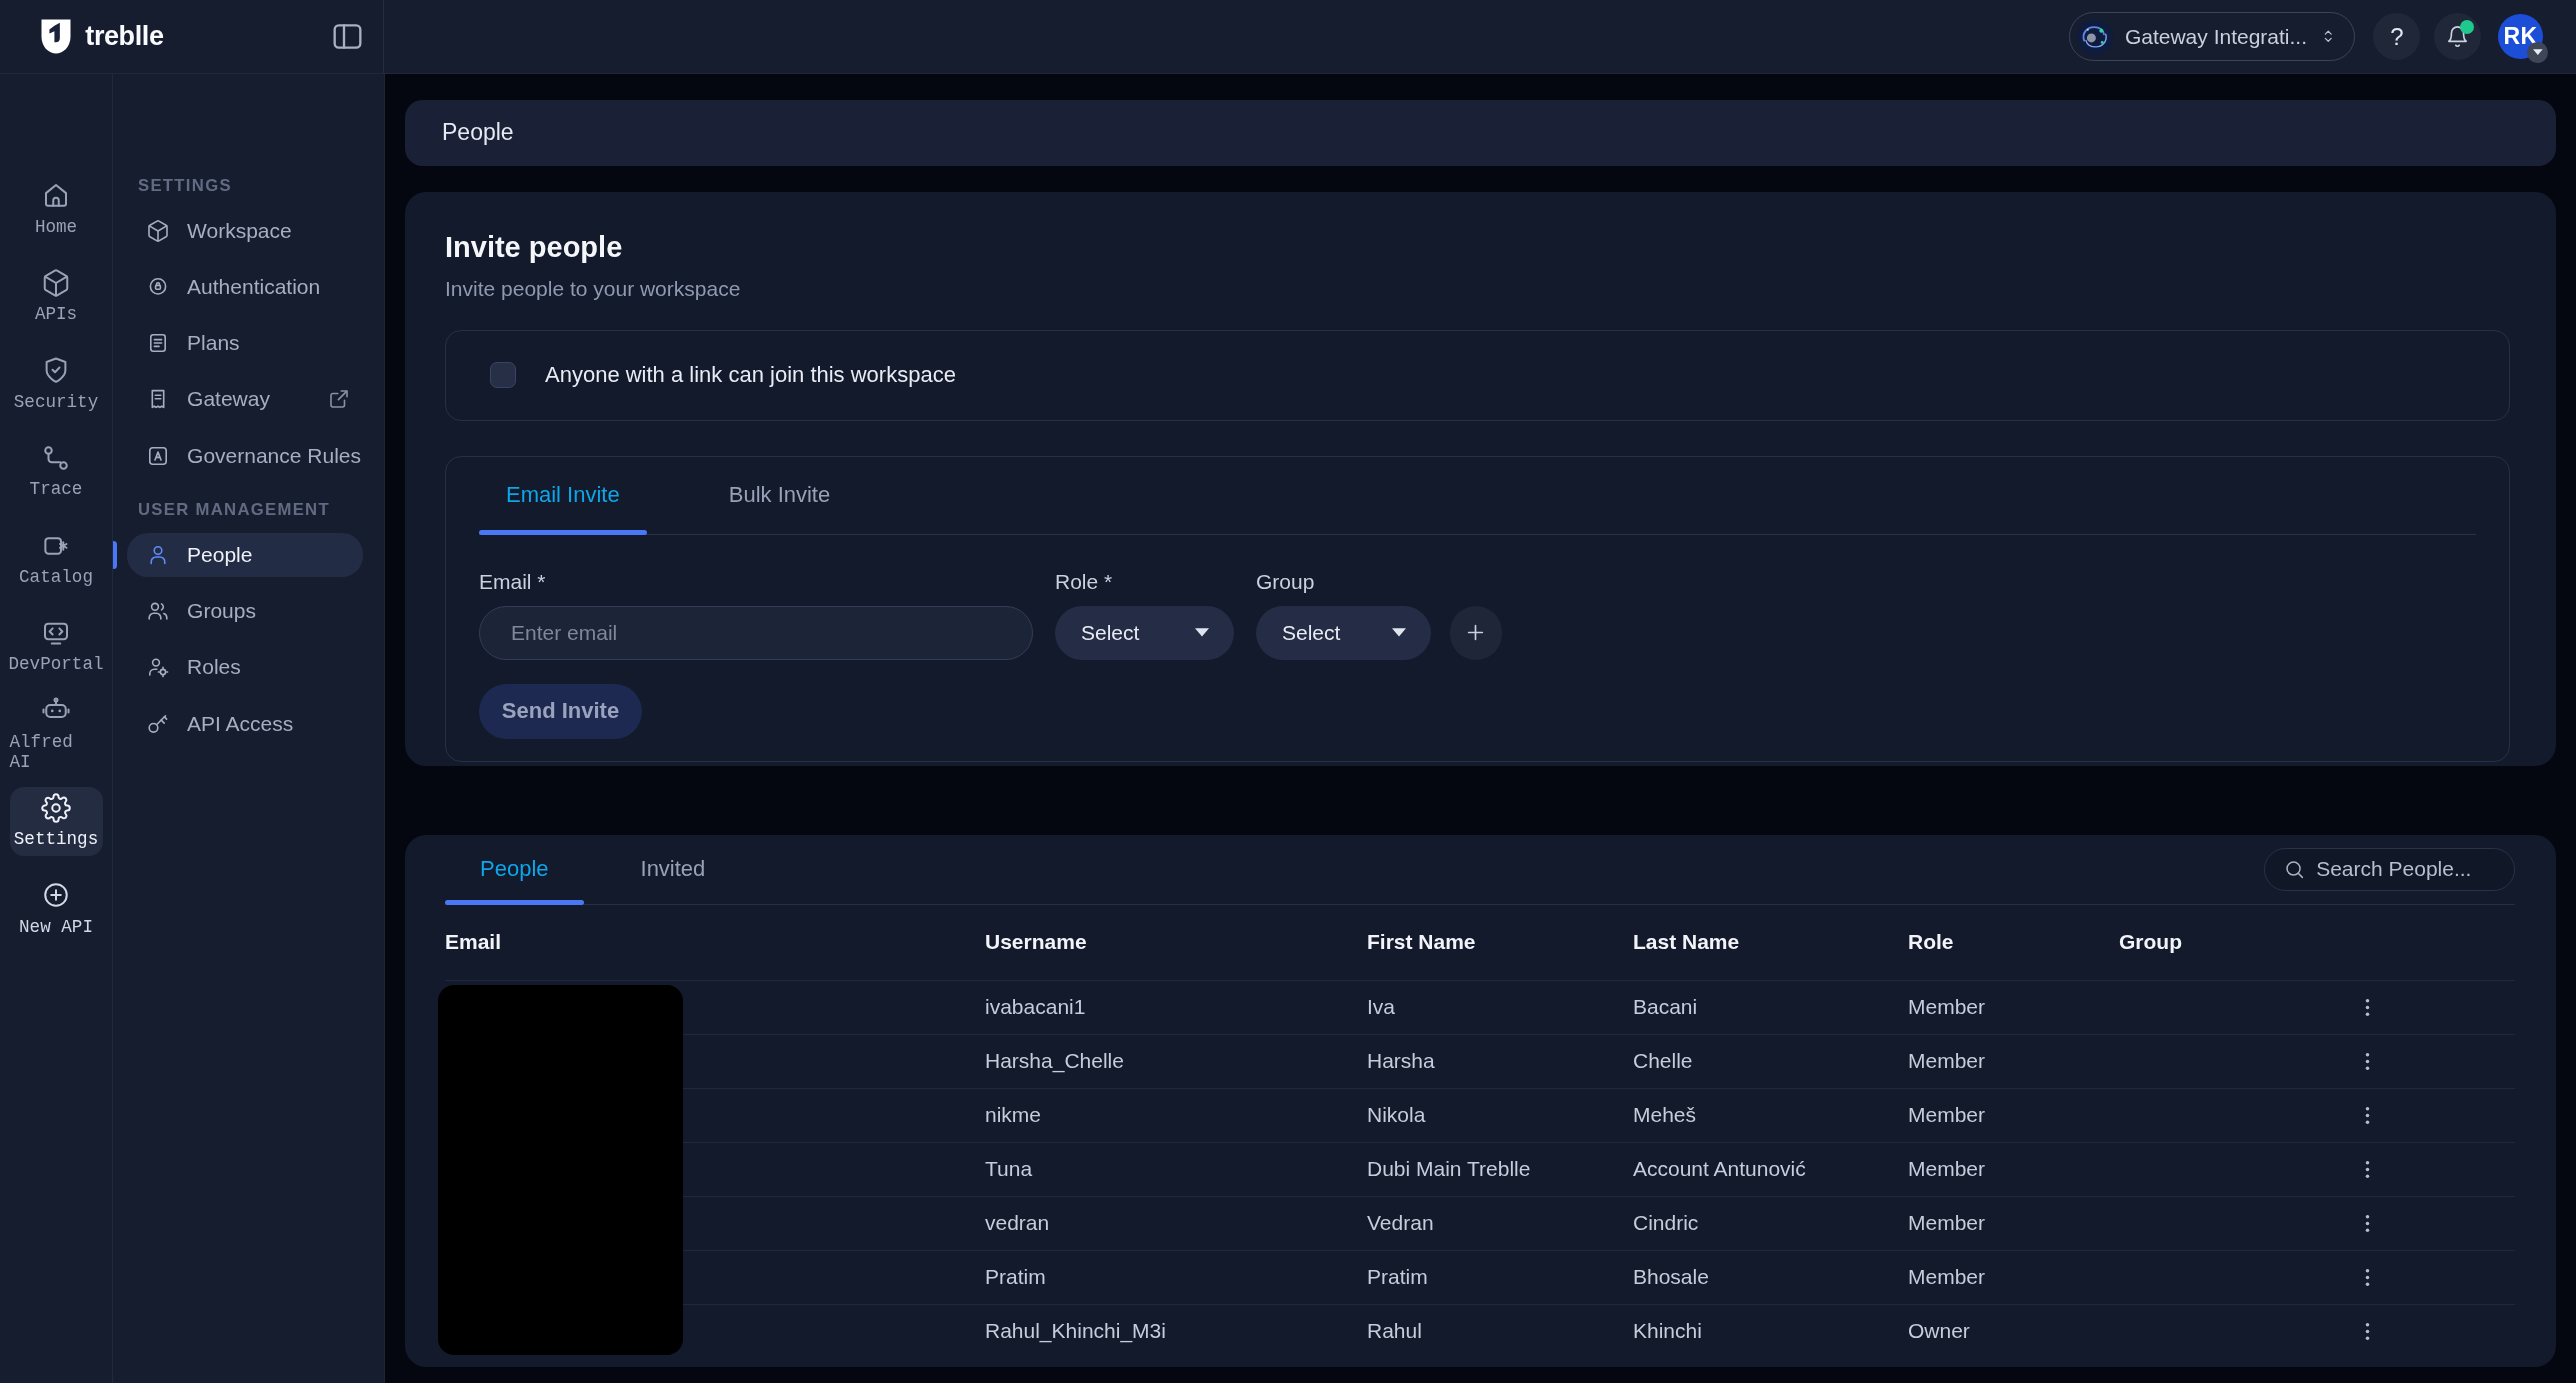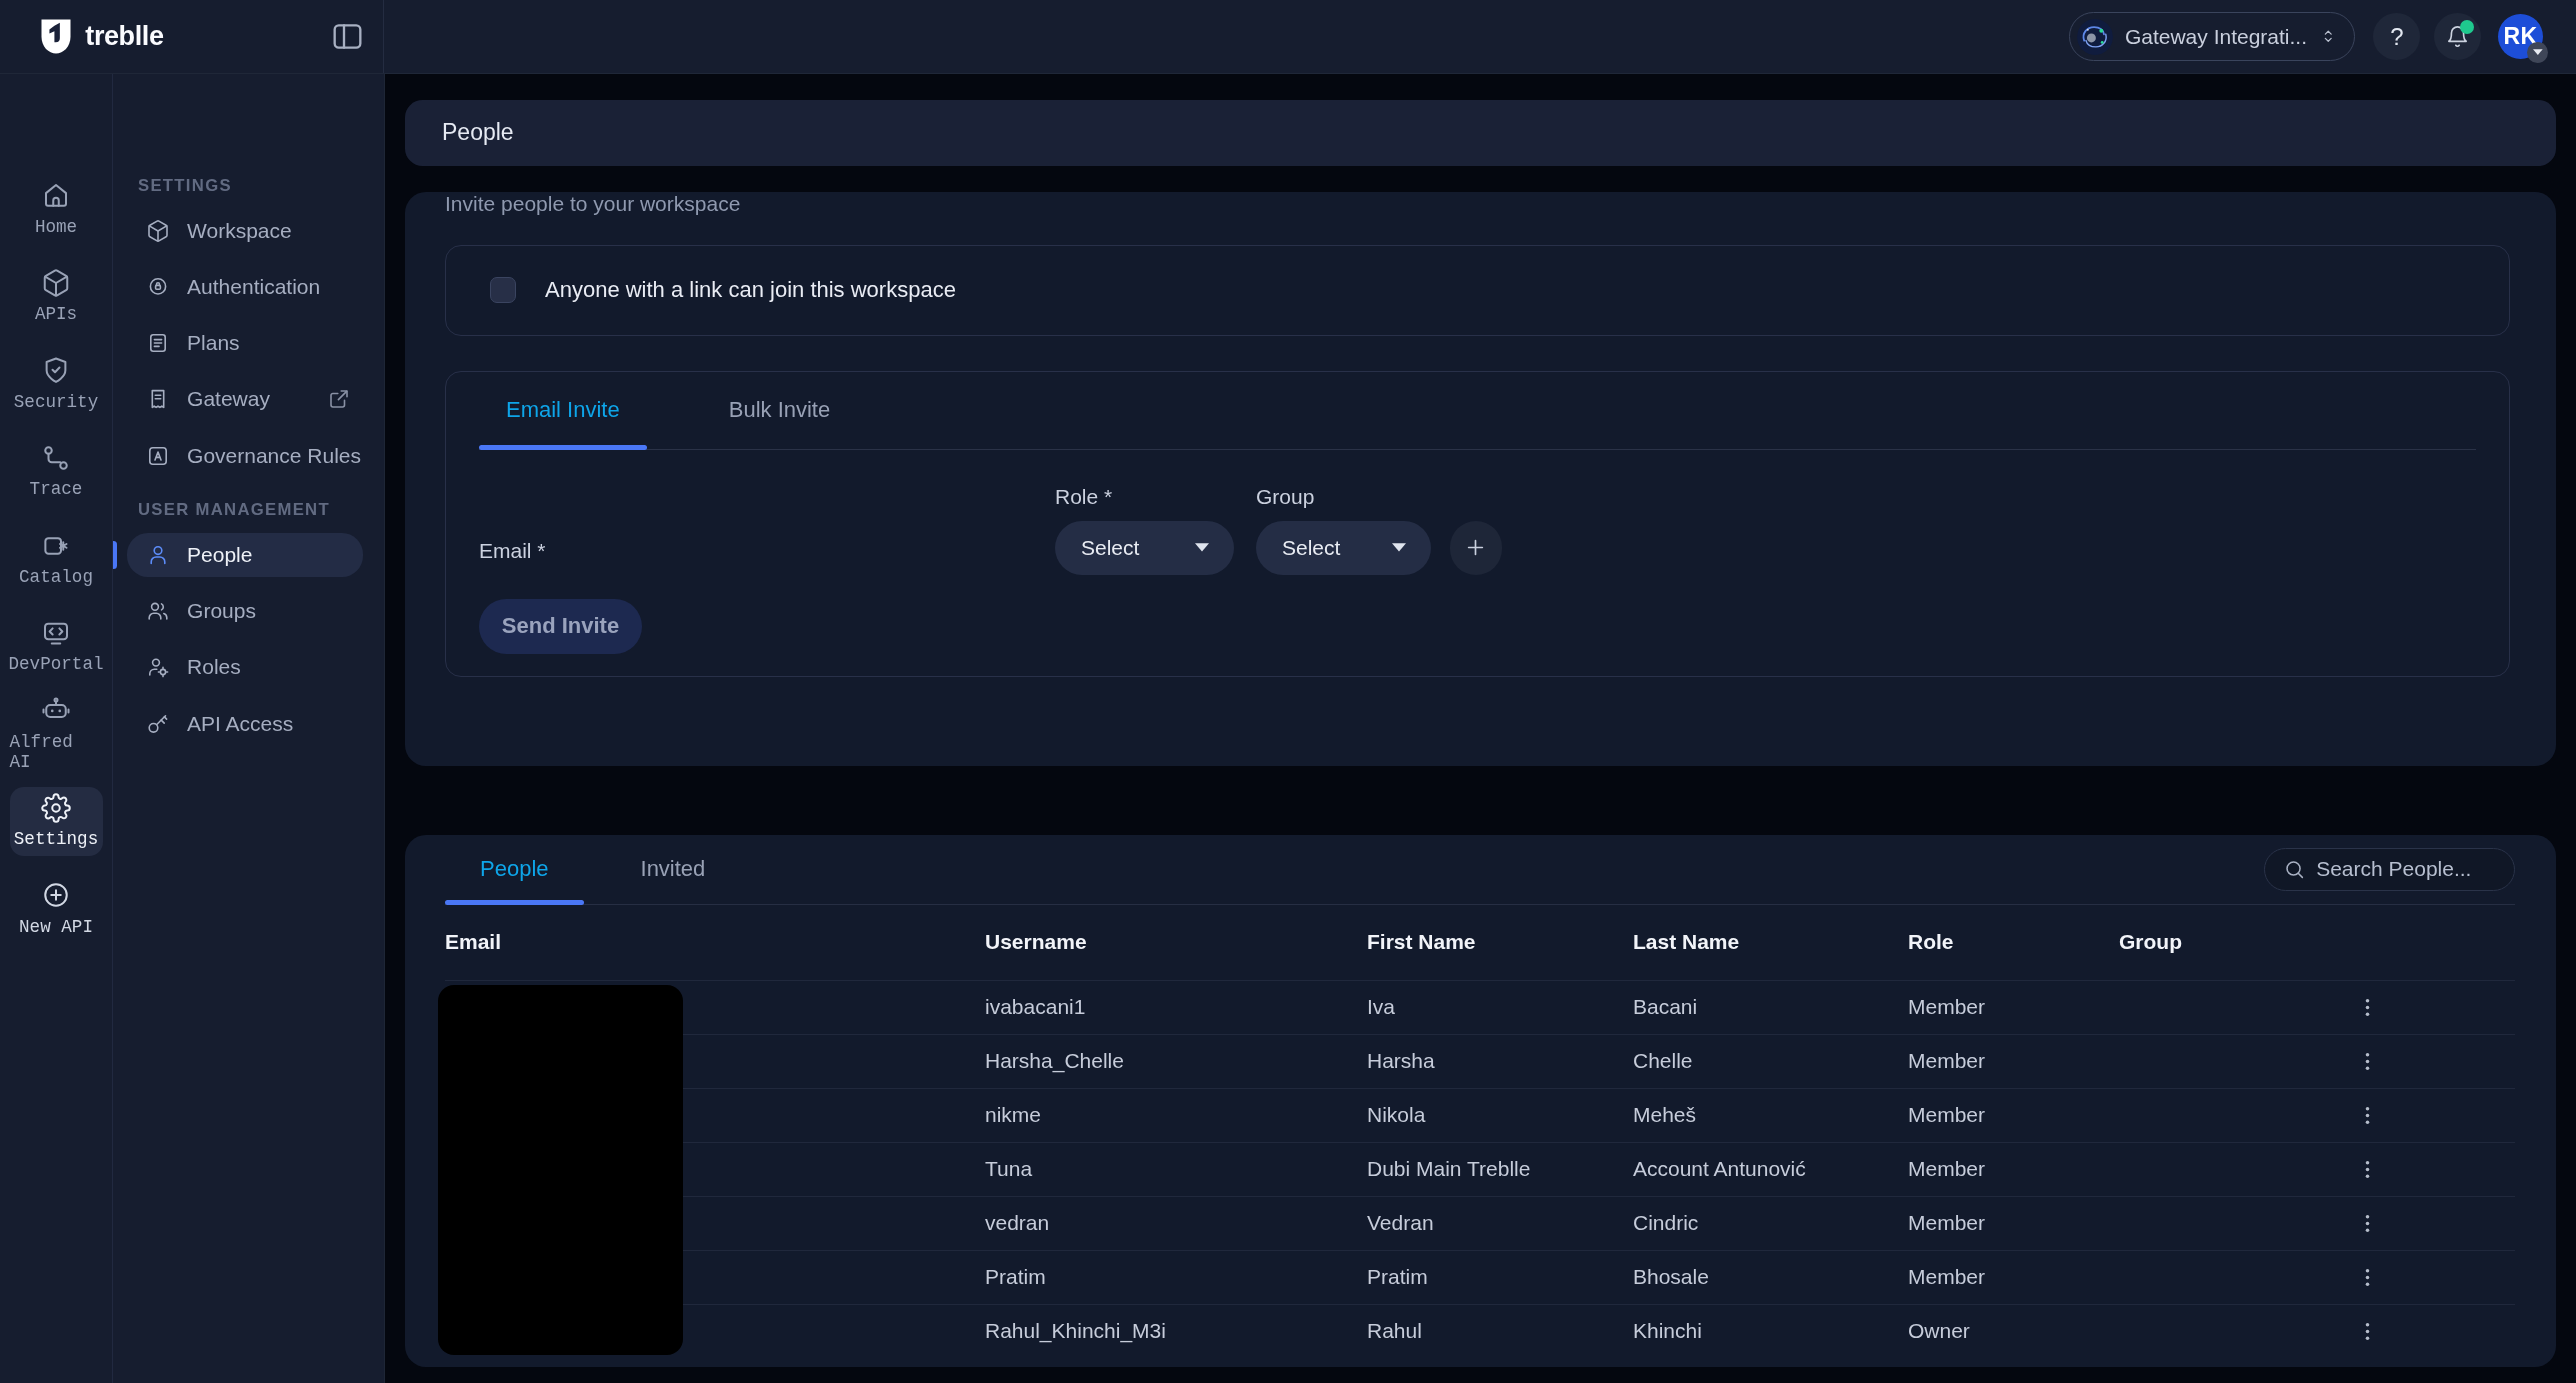--- a/index.html
+++ b/index.html
@@ -379,35 +379,37 @@
           <span class="sn-label">API Access</span>
         </div>
       </nav>
 
     <main class="main">
       <div class="crumb-bar">
         <span>People</span>
       </div>
 
       <section class="card invite-card">
+        <h1 class="invite-title">Invite people</h1>
         <p class="invite-sub">Invite people to your workspace</p>
 
         <div class="link-box">
           <div class="cbx" role="checkbox" aria-checked="false"></div>
           <span class="link-label">Anyone with a link can join this workspace</span>
         </div>
 
         <div class="tabs-box">
           <div class="tabrow">
               <div class="tab active">Email Invite</div>
               <div class="tab">Bulk Invite</div>
             </div>
           <div class="formrow">
             <div class="fgroup email-g">
               <label class="fgroup-label">Email *</label>
+              <input class="email-input" type="text" placeholder="Enter email" style="">
             </div>
             <div class="fgroup sel-g role-g">
               <label class="fgroup-label">Role *</label>
               <div class="select">
                 <span>Select</span>
                 <span class="ic caret">
                     <svg viewBox="0 0 12 7">
                       <path d="M0 0h12L6 7Z" fill="currentColor" stroke="none"></path>
                     </svg>
                   </span>

